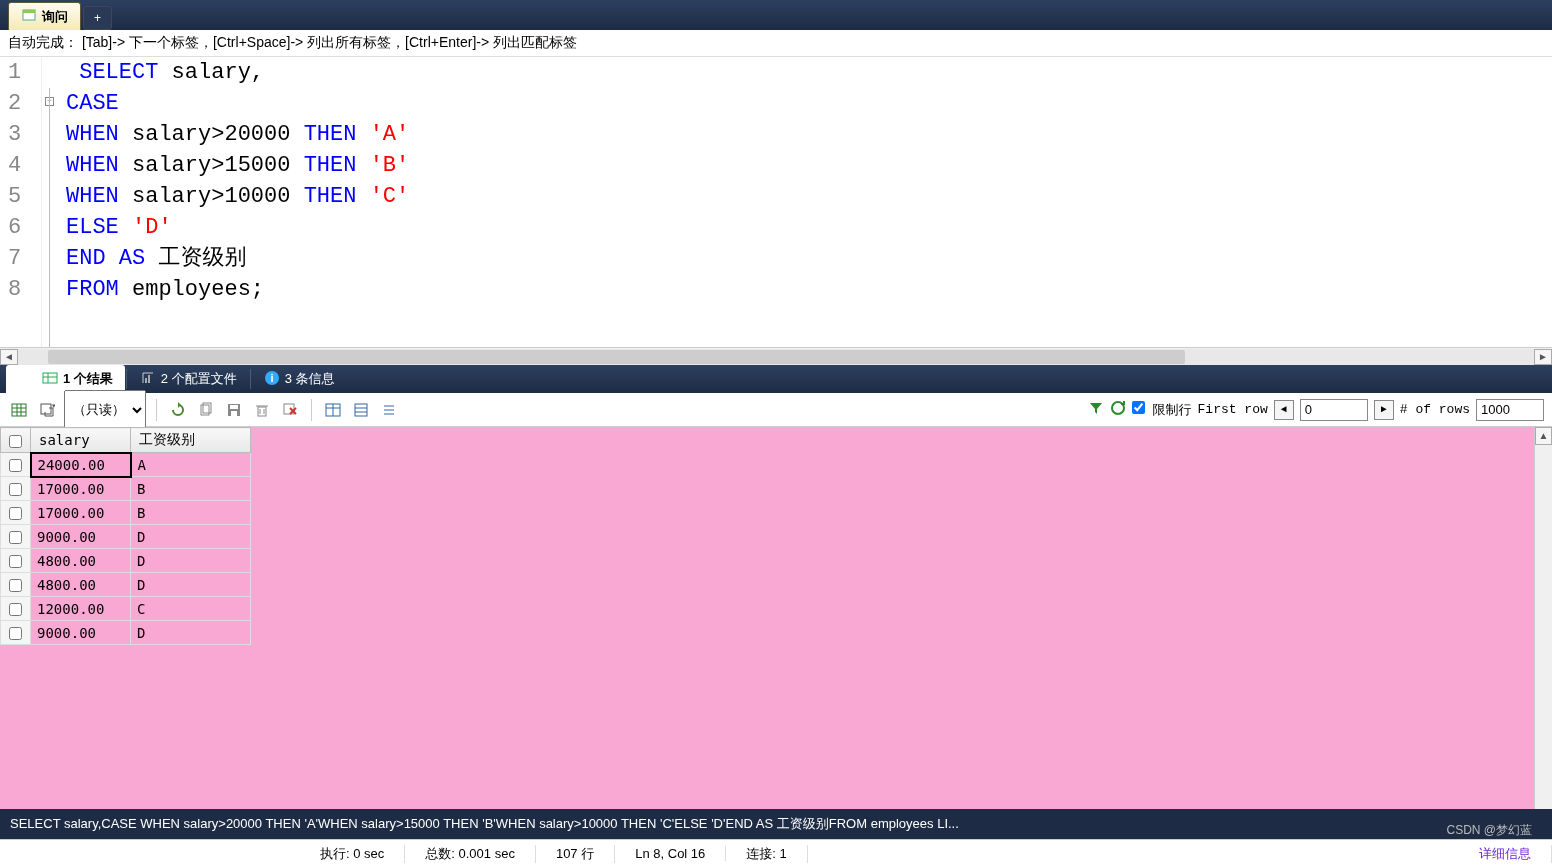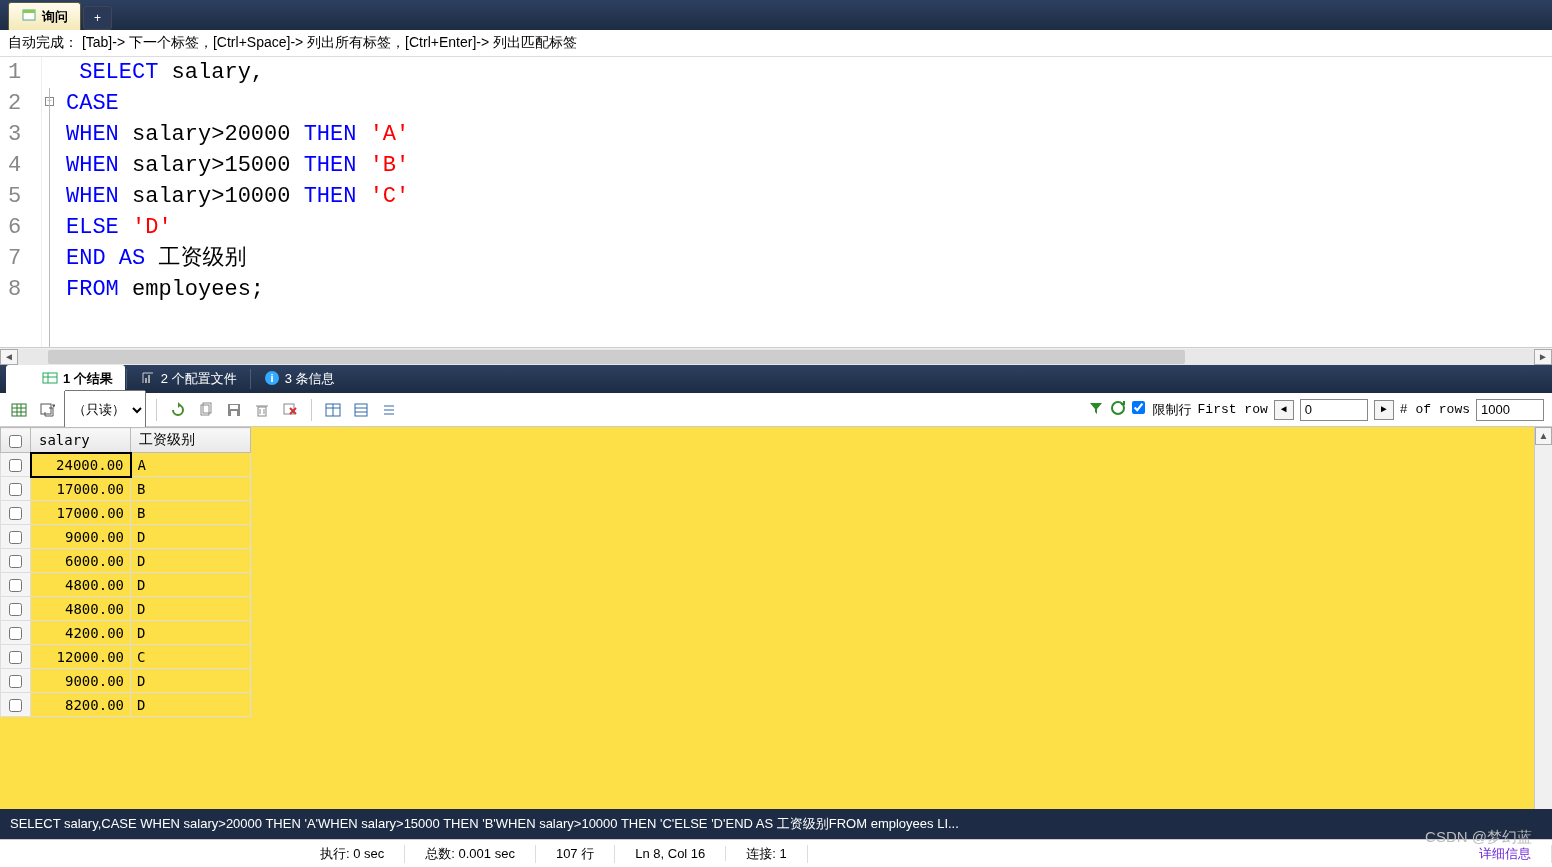--- a/index.html
+++ b/index.html
@@ -25,35 +25,35 @@
 .rtab { padding: 5px 12px; color: #fff; font-size: 13px; display: flex; align-items: center; gap: 5px; cursor: pointer; }
 .rtab.active { background: #fff; color: #000; font-weight: bold; border-radius: 3px 3px 0 0; padding-left: 36px; }
 .rtab-sep { width: 1px; height: 20px; background: #4a5a78; }
 .toolbar { height: 34px; background: #fff; border-bottom: 1px solid #ccc; display: flex; align-items: center; padding: 0 8px; gap: 6px; }
 .tb-btn { width: 22px; height: 22px; border: 1px solid transparent; display: flex; align-items: center; justify-content: center; cursor: pointer; }
 .tb-sep { width: 1px; height: 22px; background: #ccc; margin: 0 4px; }
 .combo { height: 40px; font-size: 13px; padding: 0 4px; }
 .right-tools { margin-left: auto; display: flex; align-items: center; gap: 6px; font-family: "Courier New", monospace; font-size: 13px; }
 .num-input { width: 68px; height: 22px; font-size: 13px; padding: 0 4px; border: 1px solid #888; }
 .nav-btn { width: 20px; height: 20px; border: 1px solid #888; background: #f5f5f5; text-align: center; line-height: 18px; cursor: pointer; font-size: 10px; }
-.grid { flex: 1; overflow: auto; background: #fde047; position: relative; }
+.grid { flex: 1; overflow: auto; background: #f9a8d4; position: relative; }
 .grid table { border-collapse: collapse; font-size: 14px; }
 .grid th { background: linear-gradient(#f8f8f8, #e8e8e8); border: 1px solid #bbb; padding: 3px 8px; text-align: left; font-weight: normal; font-family: Consolas, monospace; }
 .grid td { border: 1px solid #ddd; padding: 2px 6px; height: 24px; font-family: Consolas, monospace; }
-.grid td.num { text-align: right; }
+.grid td.num { }
 .chk-cell { width: 20px; text-align: center; background: #f5f5f5; border: 1px solid #ccc; }
 .chk-cell input { vertical-align: middle; }
 .sel-cell { border: 2px solid #000 !important; }
 .vscroll-placeholder { position: absolute; right: 0; top: 0; bottom: 0; width: 18px; background: #f0f0f0; border-left: 1px solid #ccc; }
 .vscroll-arrow { height: 18px; border: 1px solid #aaa; background: #f5f5f5; text-align: center; line-height: 16px; font-size: 10px; color: #555; }
 .sql-status { background: #1d2c44; color: #fff; padding: 6px 10px; font-size: 13px; white-space: nowrap; overflow: hidden; }
 .status-bar { height: 28px; background: #fff; border-top: 1px solid #ccc; display: flex; align-items: center; font-size: 13px; }
 .status-cell { padding: 0 20px; border-right: 1px solid #ddd; text-align: center; }
 .status-spacer { flex: 0 0 300px; }
-.watermark { position: absolute; right: 20px; bottom: 20px; color: #bbb; font-size: 15px; pointer-events: none; }
+.watermark { position: absolute; right: 20px; bottom: 28px; color: #bbb; font-size: 12px; pointer-events: none; }
 svg { width: 16px; height: 16px; }
 </style>
 </head>
 <body>
 
 <div class="tab-bar">
   <div class="tab">
     <span>
       <svg viewBox="0 0 16 16">
           <rect x="2" y="3" width="12" height="10" fill="#fff" stroke="#5a8"></rect>
@@ -240,51 +240,36 @@
           <td class="num">17000.00</td>
           <td>B</td>
         </tr>
         <tr>
           <td class="chk-cell"><input type="checkbox" style=""></td>
           <td class="num">9000.00</td>
           <td>D</td>
         </tr>
         <tr>
           <td class="chk-cell"><input type="checkbox" style=""></td>
-          <td class="num">6000.00</td>
-          <td>D</td>
-        </tr>
-        <tr>
-          <td class="chk-cell"><input type="checkbox" style=""></td>
           <td class="num">4800.00</td>
           <td>D</td>
         </tr>
         <tr>
           <td class="chk-cell"><input type="checkbox" style=""></td>
           <td class="num">4800.00</td>
-          <td>D</td>
-        </tr>
-        <tr>
-          <td class="chk-cell"><input type="checkbox" style=""></td>
-          <td class="num">4200.00</td>
           <td>D</td>
         </tr>
         <tr>
           <td class="chk-cell"><input type="checkbox" style=""></td>
           <td class="num">12000.00</td>
           <td>C</td>
         </tr>
         <tr>
           <td class="chk-cell"><input type="checkbox" style=""></td>
           <td class="num">9000.00</td>
-          <td>D</td>
-        </tr>
-        <tr>
-          <td class="chk-cell"><input type="checkbox" style=""></td>
-          <td class="num">8200.00</td>
           <td>D</td>
         </tr>
       </tbody>
   </table>
   <div class="vscroll-placeholder">
     <div class="vscroll-arrow">▲</div>
   </div>
 </div>
 
 <div class="sql-status">SELECT salary,CASE WHEN salary&gt;20000 THEN 'A'WHEN salary&gt;15000 THEN 'B'WHEN salary&gt;10000 THEN 'C'ELSE 'D'END AS 工资级别FROM employees LI...</div>

